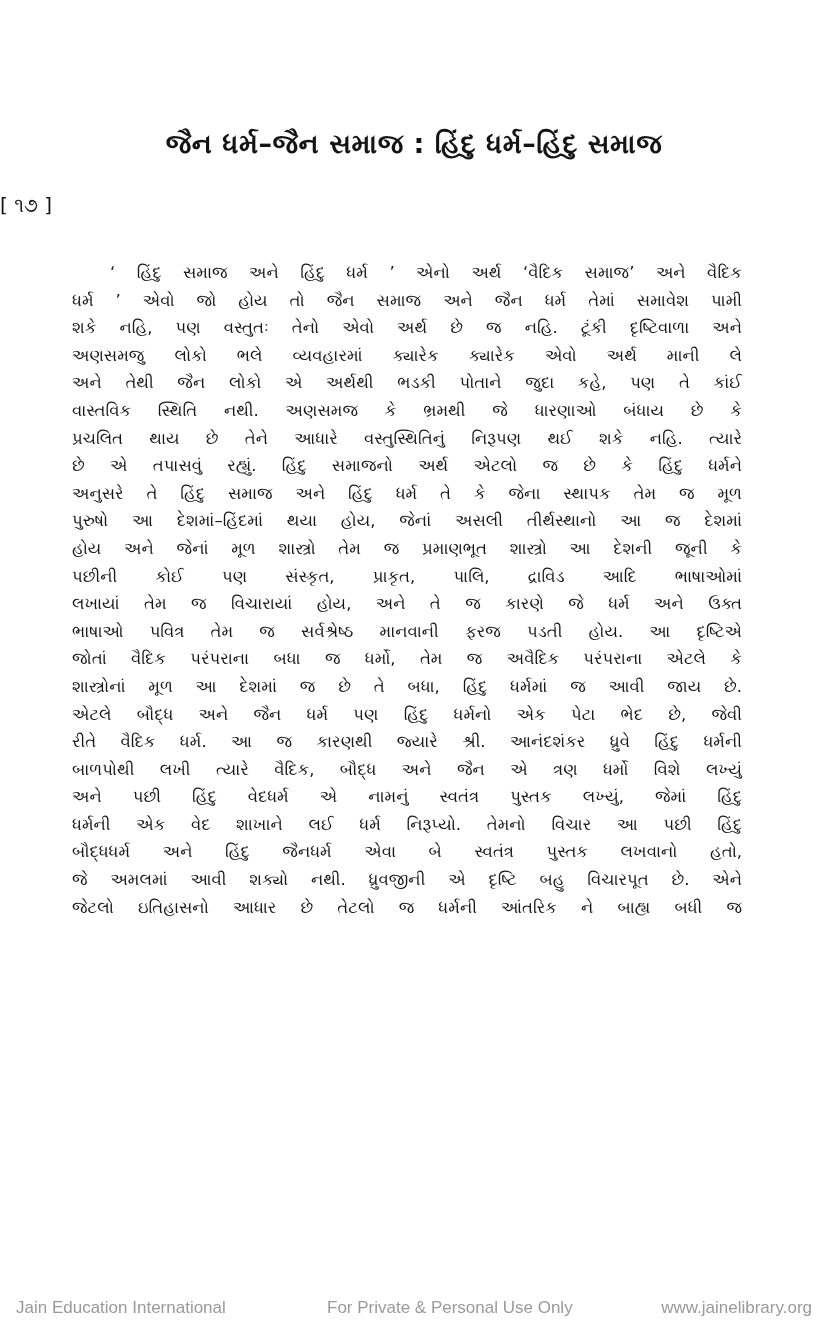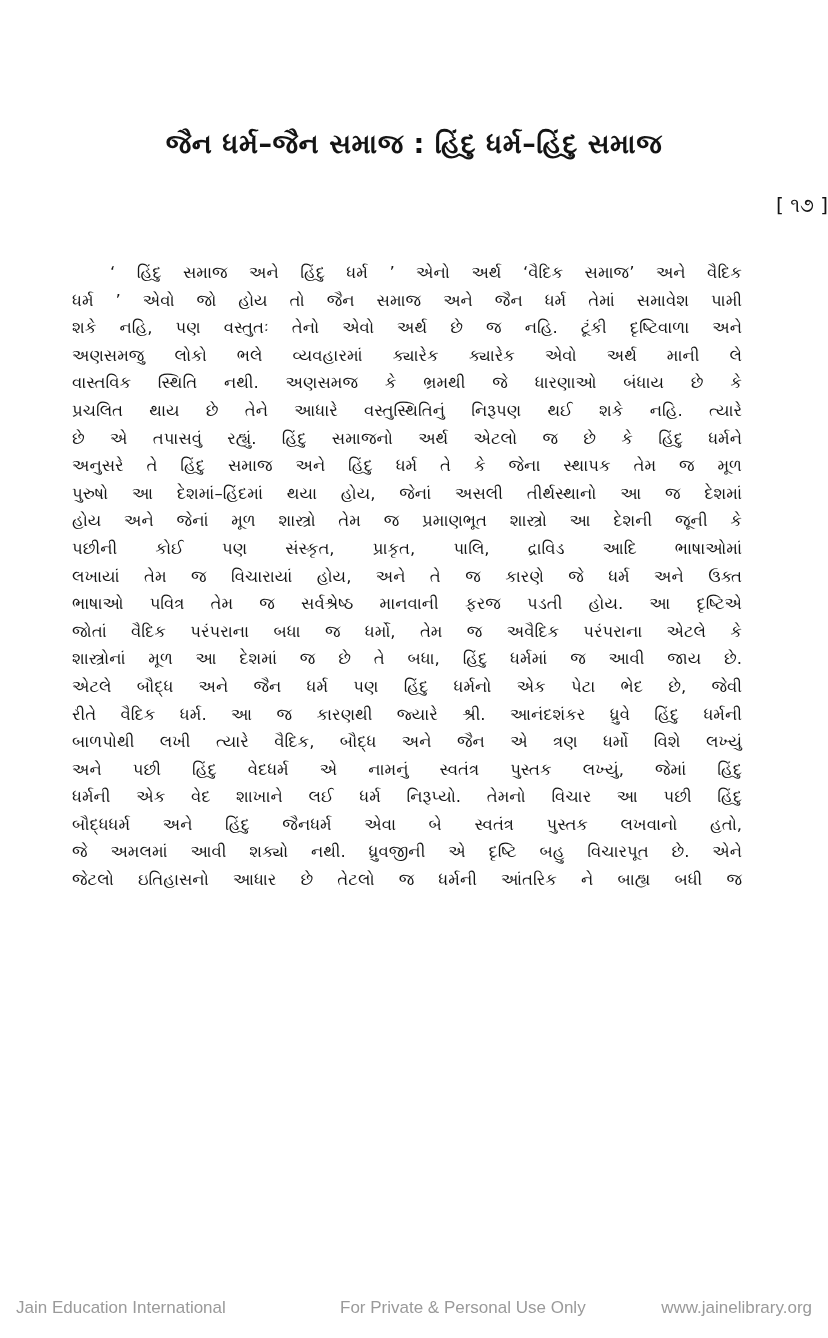--- a/index.html
+++ b/index.html
@@ -1,46 +1,47 @@
 <!DOCTYPE html>
 <html><head>
 <meta charset="utf-8">
 <style>
   html, body { margin:0; padding:0; }
   body { width:828px; height:1338px; background:#ffffff; position:relative; overflow:hidden;
          font-family:"DejaVu Sans", sans-serif; color:#111; }
   .page { position:absolute; left:0; top:0; width:816px; height:1338px; }
   .title { position:absolute; left:0; width:828px; top:128px; text-align:center;
            font-size:27px; font-weight:bold; letter-spacing:0.5px; color:#141414; }
-  .page-num { position:absolute; left:0; width:828px; top:193px; text-align:right;
+  .page-num { position:absolute; left:0; width:828px; top:193px; text-align:left;
               font-size:20px; color:#141414; }
   .body-text { position:absolute; left:72px; top:259px; width:670px; }
   .line { height:27.6px; line-height:27.6px; font-size:16.5px; white-space:nowrap;
           text-align:justify; text-align-last:justify; color:#161616; }
   .line.first { text-indent:38px; }
   .line.last { text-align-last:justify; }
   .footer { position:absolute; top:1298px; left:0; width:828px; height:20px;
             font-family:"Liberation Sans", sans-serif; font-size:17px; color:#9a9a9a; }
   .footer span { position:absolute; top:0; }
   .f-left { left:16px; }
-  .f-center { left:340px; }
+  .f-center { left:327px; }
   .f-right { right:16px; }
 </style>
 </head>
 <body>
 
 <div class="page">
   <div class="title">જૈન ધર્મ–જૈન સમાજ : હિંદુ ધર્મ–હિંદુ સમાજ</div>
   <div class="page-num">[ ૧૭ ]</div>
 
   <div class="body-text">
     <div class="line first">‘ હિંદુ સમાજ અને હિંદુ ધર્મ ’ એનો અર્થ ‘વૈદિક સમાજ’ અને વૈદિક</div>
     <div class="line">ધર્મ ’ એવો જો હોય તો જૈન સમાજ અને જૈન ધર્મ તેમાં સમાવેશ પામી</div>
     <div class="line">શકે નહિ, પણ વસ્તુતઃ તેનો એવો અર્થ છે જ નહિ. ટૂંકી દૃષ્ટિવાળા અને</div>
     <div class="line">અણસમજુ લોકો ભલે વ્યવહારમાં ક્યારેક ક્યારેક એવો અર્થ માની લે</div>
+    <div class="line">અને તેથી જૈન લોકો એ અર્થથી ભડકી પોતાને જુદા કહે, પણ તે કાંઈ</div>
     <div class="line">વાસ્તવિક સ્થિતિ નથી. અણસમજ કે ભ્રમથી જે ધારણાઓ બંધાય છે કે</div>
     <div class="line">પ્રચલિત થાય છે તેને આધારે વસ્તુસ્થિતિનું નિરૂપણ થઈ શકે નહિ. ત્યારે</div>
     <div class="line">છે એ તપાસવું રહ્યું. હિંદુ સમાજનો અર્થ એટલો જ છે કે હિંદુ ધર્મને</div>
     <div class="line">અનુસરે તે હિંદુ સમાજ અને હિંદુ ધર્મ તે કે જેના સ્થાપક તેમ જ મૂળ</div>
     <div class="line">પુરુષો આ દેશમાં–હિંદમાં થયા હોય, જેનાં અસલી તીર્થસ્થાનો આ જ દેશમાં</div>
     <div class="line">હોય અને જેનાં મૂળ શાસ્ત્રો તેમ જ પ્રમાણભૂત શાસ્ત્રો આ દેશની જૂની કે</div>
     <div class="line">પછીની કોઈ પણ સંસ્કૃત, પ્રાકૃત, પાલિ, દ્રાવિડ આદિ ભાષાઓમાં</div>
     <div class="line">લખાયાં તેમ જ વિચારાયાં હોય, અને તે જ કારણે જે ધર્મ અને ઉક્ત</div>
     <div class="line">ભાષાઓ પવિત્ર તેમ જ સર્વશ્રેષ્ઠ માનવાની ફરજ પડતી હોય. આ દૃષ્ટિએ</div>
     <div class="line">જોતાં વૈદિક પરંપરાના બધા જ ધર્મો, તેમ જ અવૈદિક પરંપરાના એટલે કે</div>

